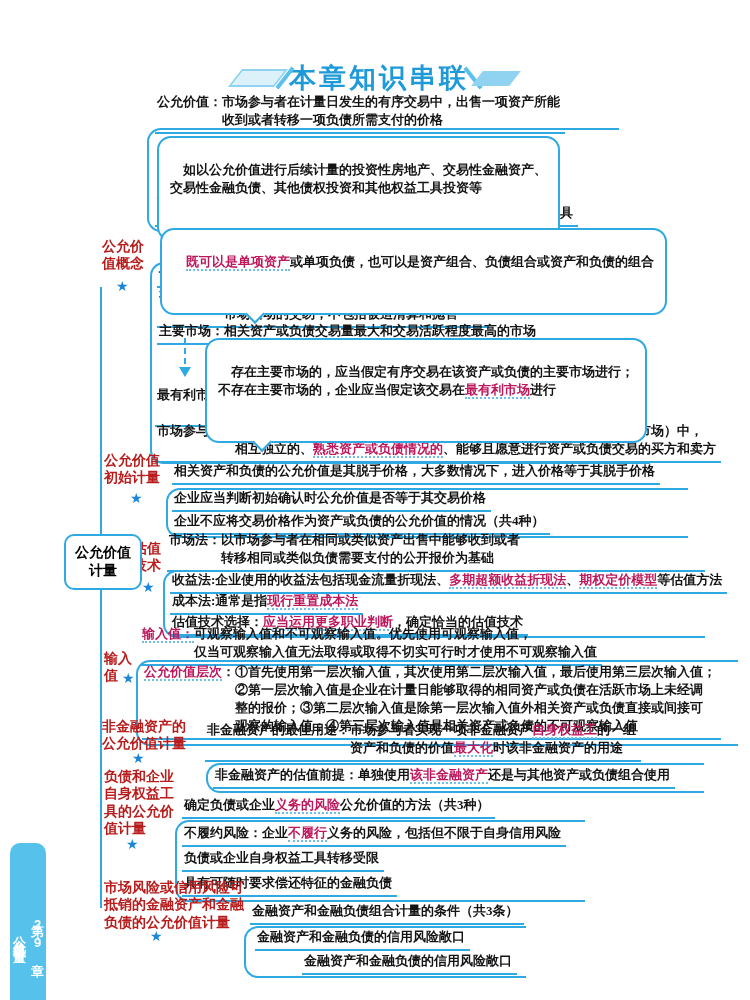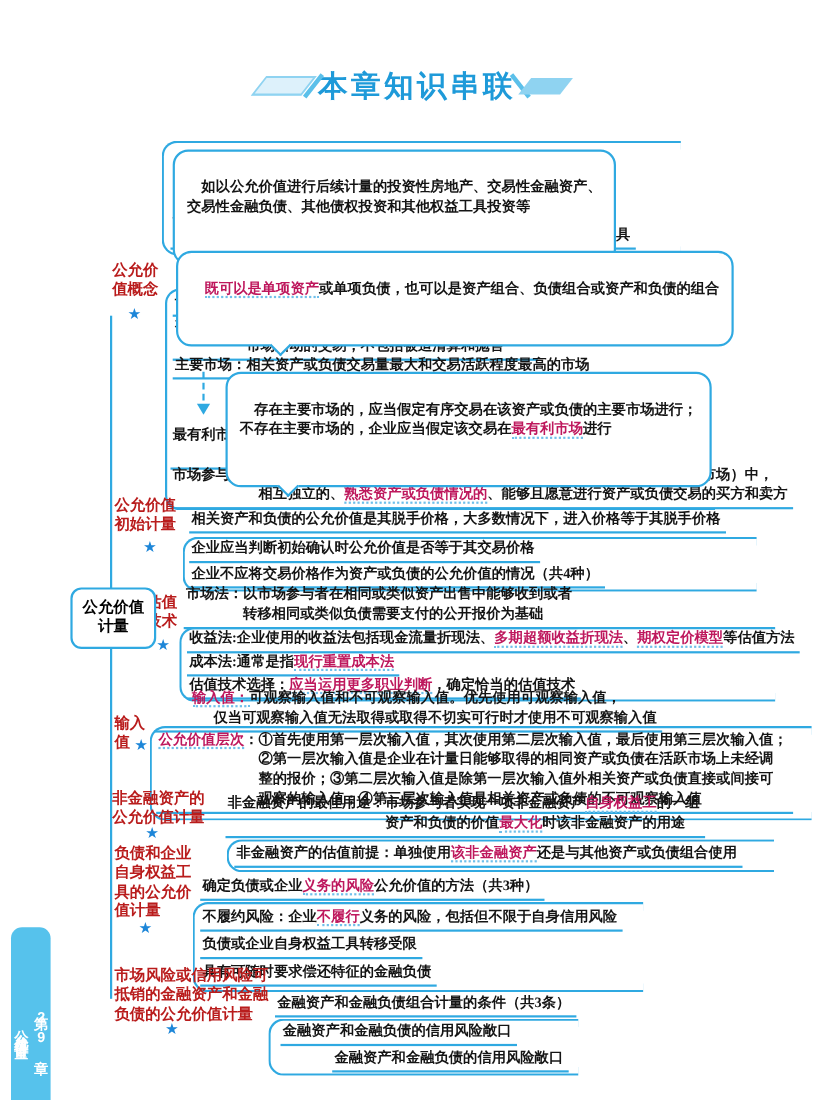--- a/index.html
+++ b/index.html
@@ -61,20 +61,22 @@
   <div class="vline" style="left:100px;top:287px;height:248px;"></div>
   <div class="vline" style="left:100px;top:587px;height:321px;"></div>
 
   <div class="rootbox">公允价值
 计量</div>
 
   <div class="label" style="left:102px;top:238px;">公允价
 值概念</div>
   <span class="star" style="left:116px;top:280px;">★</span>
 
+  <div class="item" style="left:155px;top:93px;">公允价值：市场参与者在计量日发生的有序交易中，出售一项资产所能
+　　　　　收到或者转移一项负债所需支付的价格</div>
 
   <div class="bracket" style="left:147px;top:128px;width:470px;height:100px;"></div>
   <div class="bubble" style="left:157px;top:136px;">
     <span>如以公允价值进行后续计量的投资性房地产、交易性金融资产、
 交易性金融负债、其他债权投资和其他权益工具投资等</span>
     <span class="tail" style="left:130px;"></span>
   </div>
   <div class="item" style="left:155px;top:186px;">相关资产或负债：会计准则要求或允许企业以
 　　　　　　　　<span class="em">公允价值计量</span>的资产或负债，也包括企业自身权益工具</div>
 
@@ -118,21 +120,21 @@
 　　　　转移相同或类似负债需要支付的公开报价为基础</div>
   <div class="bracket" style="left:163px;top:570px;width:540px;height:64px;"></div>
   <div class="item" style="left:170px;top:571px;">收益法:企业使用的收益法包括现金流量折现法、<span class="em">多期超额收益折现法</span>、<span class="em">期权定价模型</span>等估值方法</div>
   <div class="item" style="left:170px;top:592px;">成本法:通常是指<span class="em">现行重置成本法</span></div>
   <div class="item" style="left:170px;top:613px;">估值技术选择：<span class="em">应当运用更多职业判断</span>，确定恰当的估值技术</div>
 
   <div class="label" style="left:104px;top:650px;">输入
 值</div>
   <span class="star" style="left:122px;top:672px;">★</span>
 
-  <div class="item" style="left:140px;top:625px;text-align:center;"><span class="em">输入值：</span>可观察输入值和不可观察输入值。优先使用可观察输入值，
+  <div class="item" style="left:140px;top:625px;"><span class="em">输入值：</span>可观察输入值和不可观察输入值。优先使用可观察输入值，
 　　　　仅当可观察输入值无法取得或取得不切实可行时才使用不可观察输入值</div>
   <div class="bracket" style="left:136px;top:660px;width:600px;height:82px;"></div>
   <div class="item" style="left:142px;top:663px;"><span class="em">公允价值层次</span>：①首先使用第一层次输入值，其次使用第二层次输入值，最后使用第三层次输入值；
 　　　　　　　②第一层次输入值是企业在计量日能够取得的相同资产或负债在活跃市场上未经调
 　　　　　　　整的报价；③第二层次输入值是除第一层次输入值外相关资产或负债直接或间接可
 　　　　　　　观察的输入值；④第三层次输入值是相关资产或负债的不可观察输入值</div>
 
   <div class="label" style="left:102px;top:718px;">非金融资产的
 公允价值计量</div>
   <span class="star" style="left:132px;top:752px;">★</span>

